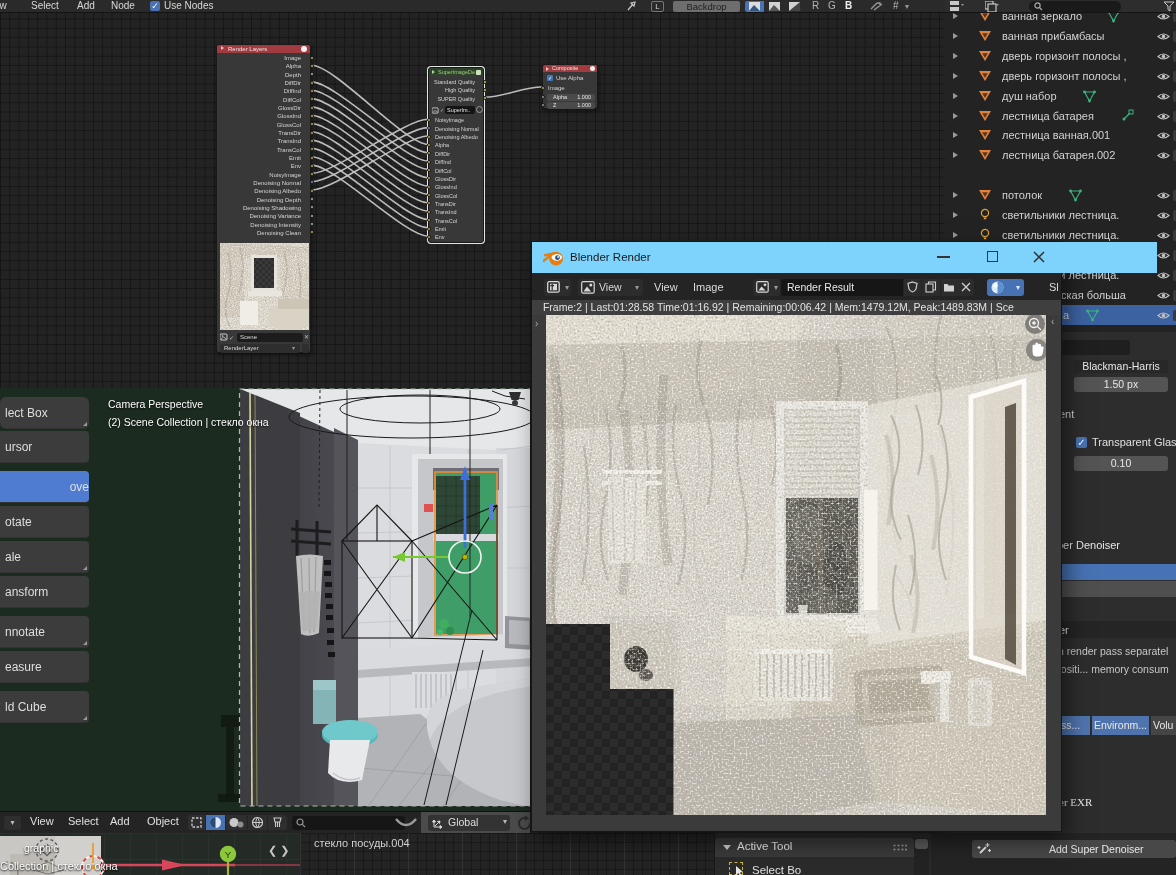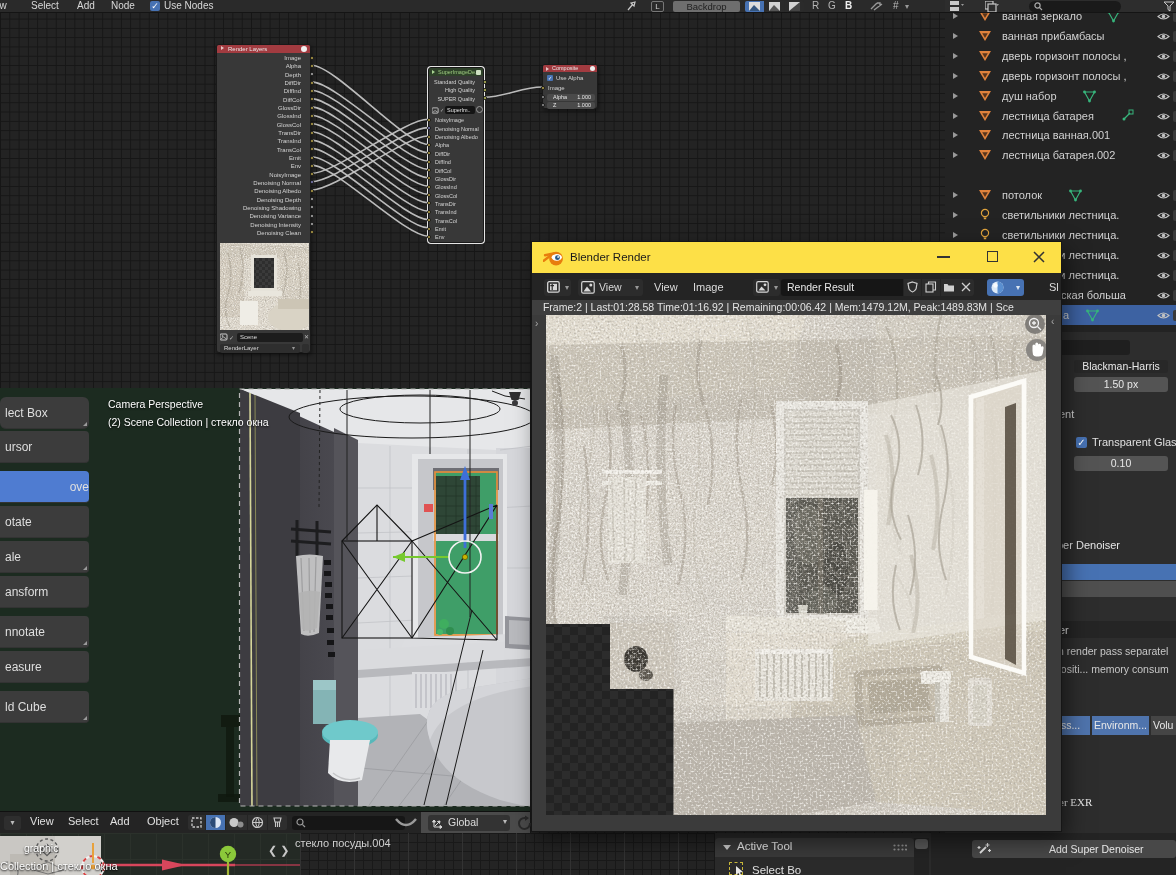--- a/index.html
+++ b/index.html
@@ -57,21 +57,21 @@
       linear-gradient(90deg,#333333 1px, transparent 1px),
       linear-gradient(#191919 1px, transparent 1px),
       linear-gradient(90deg,#191919 1px, transparent 1px);
     background-size:54px 9px, 9px 9px, 9px 9px; }
   
   #atool { left:715px; top:833px; width:216px; height:42px; background:#2b2b2b; }
   #rbot { left:931px; top:833px; width:245px; height:42px; background:#242424; }
   
   #win { left:532px; top:242px; width:529px; height:589px; background:#3b3b3b;
     box-shadow:0 0 0 1px #161616, 5px 9px 22px rgba(0,0,0,.55); }
-  #win-title { position:absolute; left:0; top:0; width:529px; height:31px; background:#fde047; }
+  #win-title { position:absolute; left:0; top:0; width:625px; height:31px; background:#7dd3fc; }
   #win-head { position:absolute; left:0; top:31px; width:529px; height:27px; background:#242424; }
   #win-info { position:absolute; left:0; top:58px; width:529px; height:15px; padding-left:8px; background:#3f3f3f;
     color:#e3e3e3; font-size:10.5px; line-height:15px; white-space:nowrap; overflow:hidden; }
   .hbtn { position:absolute; top:6px; height:17px; background:#2c2c2c; border-radius:3px;
     color:#d8d8d8; font-size:10.5px; line-height:17px; }
 </style>
 </head>
 <body>
 <div id="root">
 
@@ -837,21 +837,21 @@
  <circle cx="228" cy="21" r="8.2" fill="#8bc83a"></circle>
  <text x="228" y="25" text-anchor="middle" font-size="9.5" fill="#2c3c0c" font-family="Liberation Sans">Y</text>
  <circle cx="93" cy="34" r="11" fill="none" stroke="#f0f0f0" stroke-width="2"></circle>
  <circle cx="93" cy="34" r="11" fill="none" stroke="#d84545" stroke-width="2" stroke-dasharray="4,4"></circle>
  <line x1="93" y1="10" x2="93" y2="30" stroke="#e8a13c" stroke-width="2"></line>
  <circle cx="93" cy="34" r="2.4" fill="#e8a13c"></circle>
 </svg>
 <span style="position:absolute;left:268px;top:11px;color:#c8c8c8;font-size:11px;">❮&nbsp;❯</span>
 <div style="position:absolute;left:0px;top:9px;font-size:10.5px;color:#fff;text-shadow:0 1px 2px #000;margin-left:24px;">graphic</div>
 <div style="position:absolute;left:0px;top:27px;font-size:11px;color:#fff;text-shadow:0 1px 2px #000;">Collection | стекло окна</div>
-<div style="position:absolute;left:295px;top:4px;font-size:11px;color:#d0d0d0;">стекло посуды.004</div>
+<div style="position:absolute;left:314px;top:4px;font-size:11px;color:#d0d0d0;">стекло посуды.004</div>
 </div>
   <div id="atool" class="abs">
 <div style="position:absolute;left:0;top:5px;width:199px;height:19px;background:#3a3a3a;border-radius:4px 4px 0 0;">
 <span style="position:absolute;left:8px;top:7px;width:0;height:0;border-top:5px solid #ccc;border-left:4px solid transparent;border-right:4px solid transparent;"></span>
 <span style="position:absolute;left:22px;top:2px;font-size:11.5px;color:#e8e8e8;">Active Tool</span>
 <svg width="14" height="7" viewBox="0 0 14 7" style="position:absolute;left:178px;top:6px;">
           <g fill="#909090">
             <circle cx="1.5" cy="1.5" r="1.1"></circle>
             <circle cx="5.5" cy="1.5" r="1.1"></circle>
             <circle cx="9.5" cy="1.5" r="1.1"></circle>

